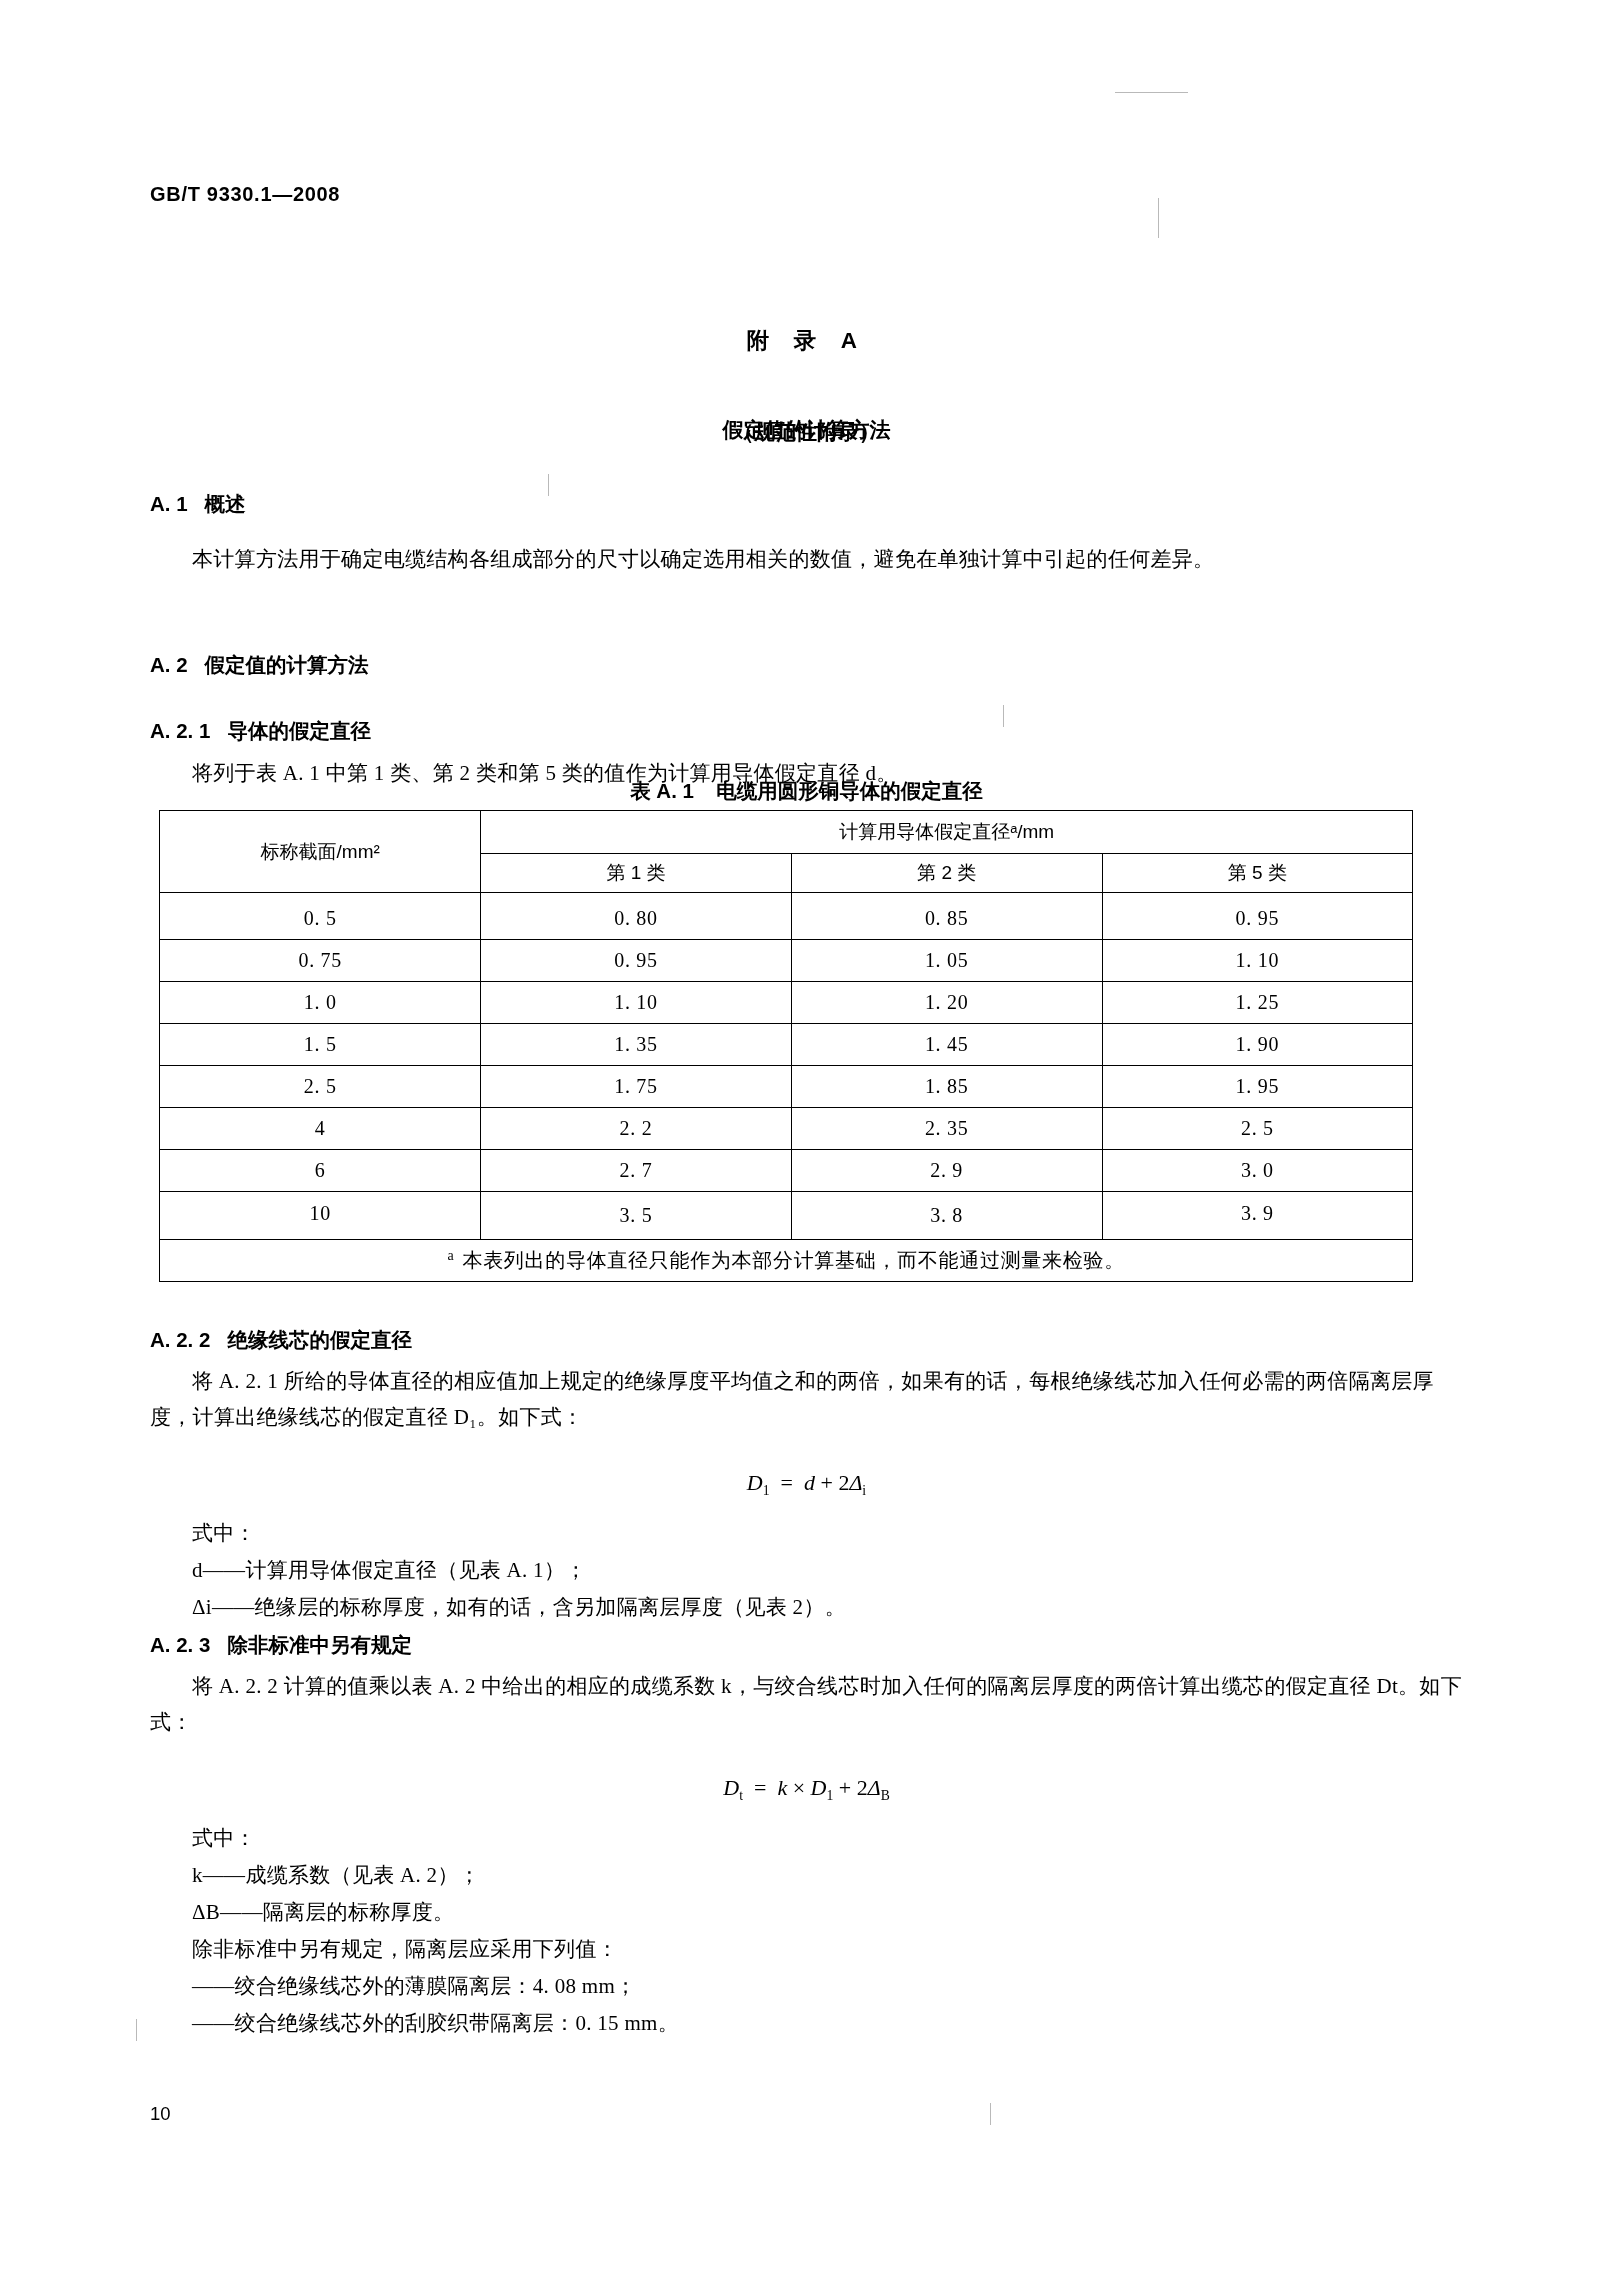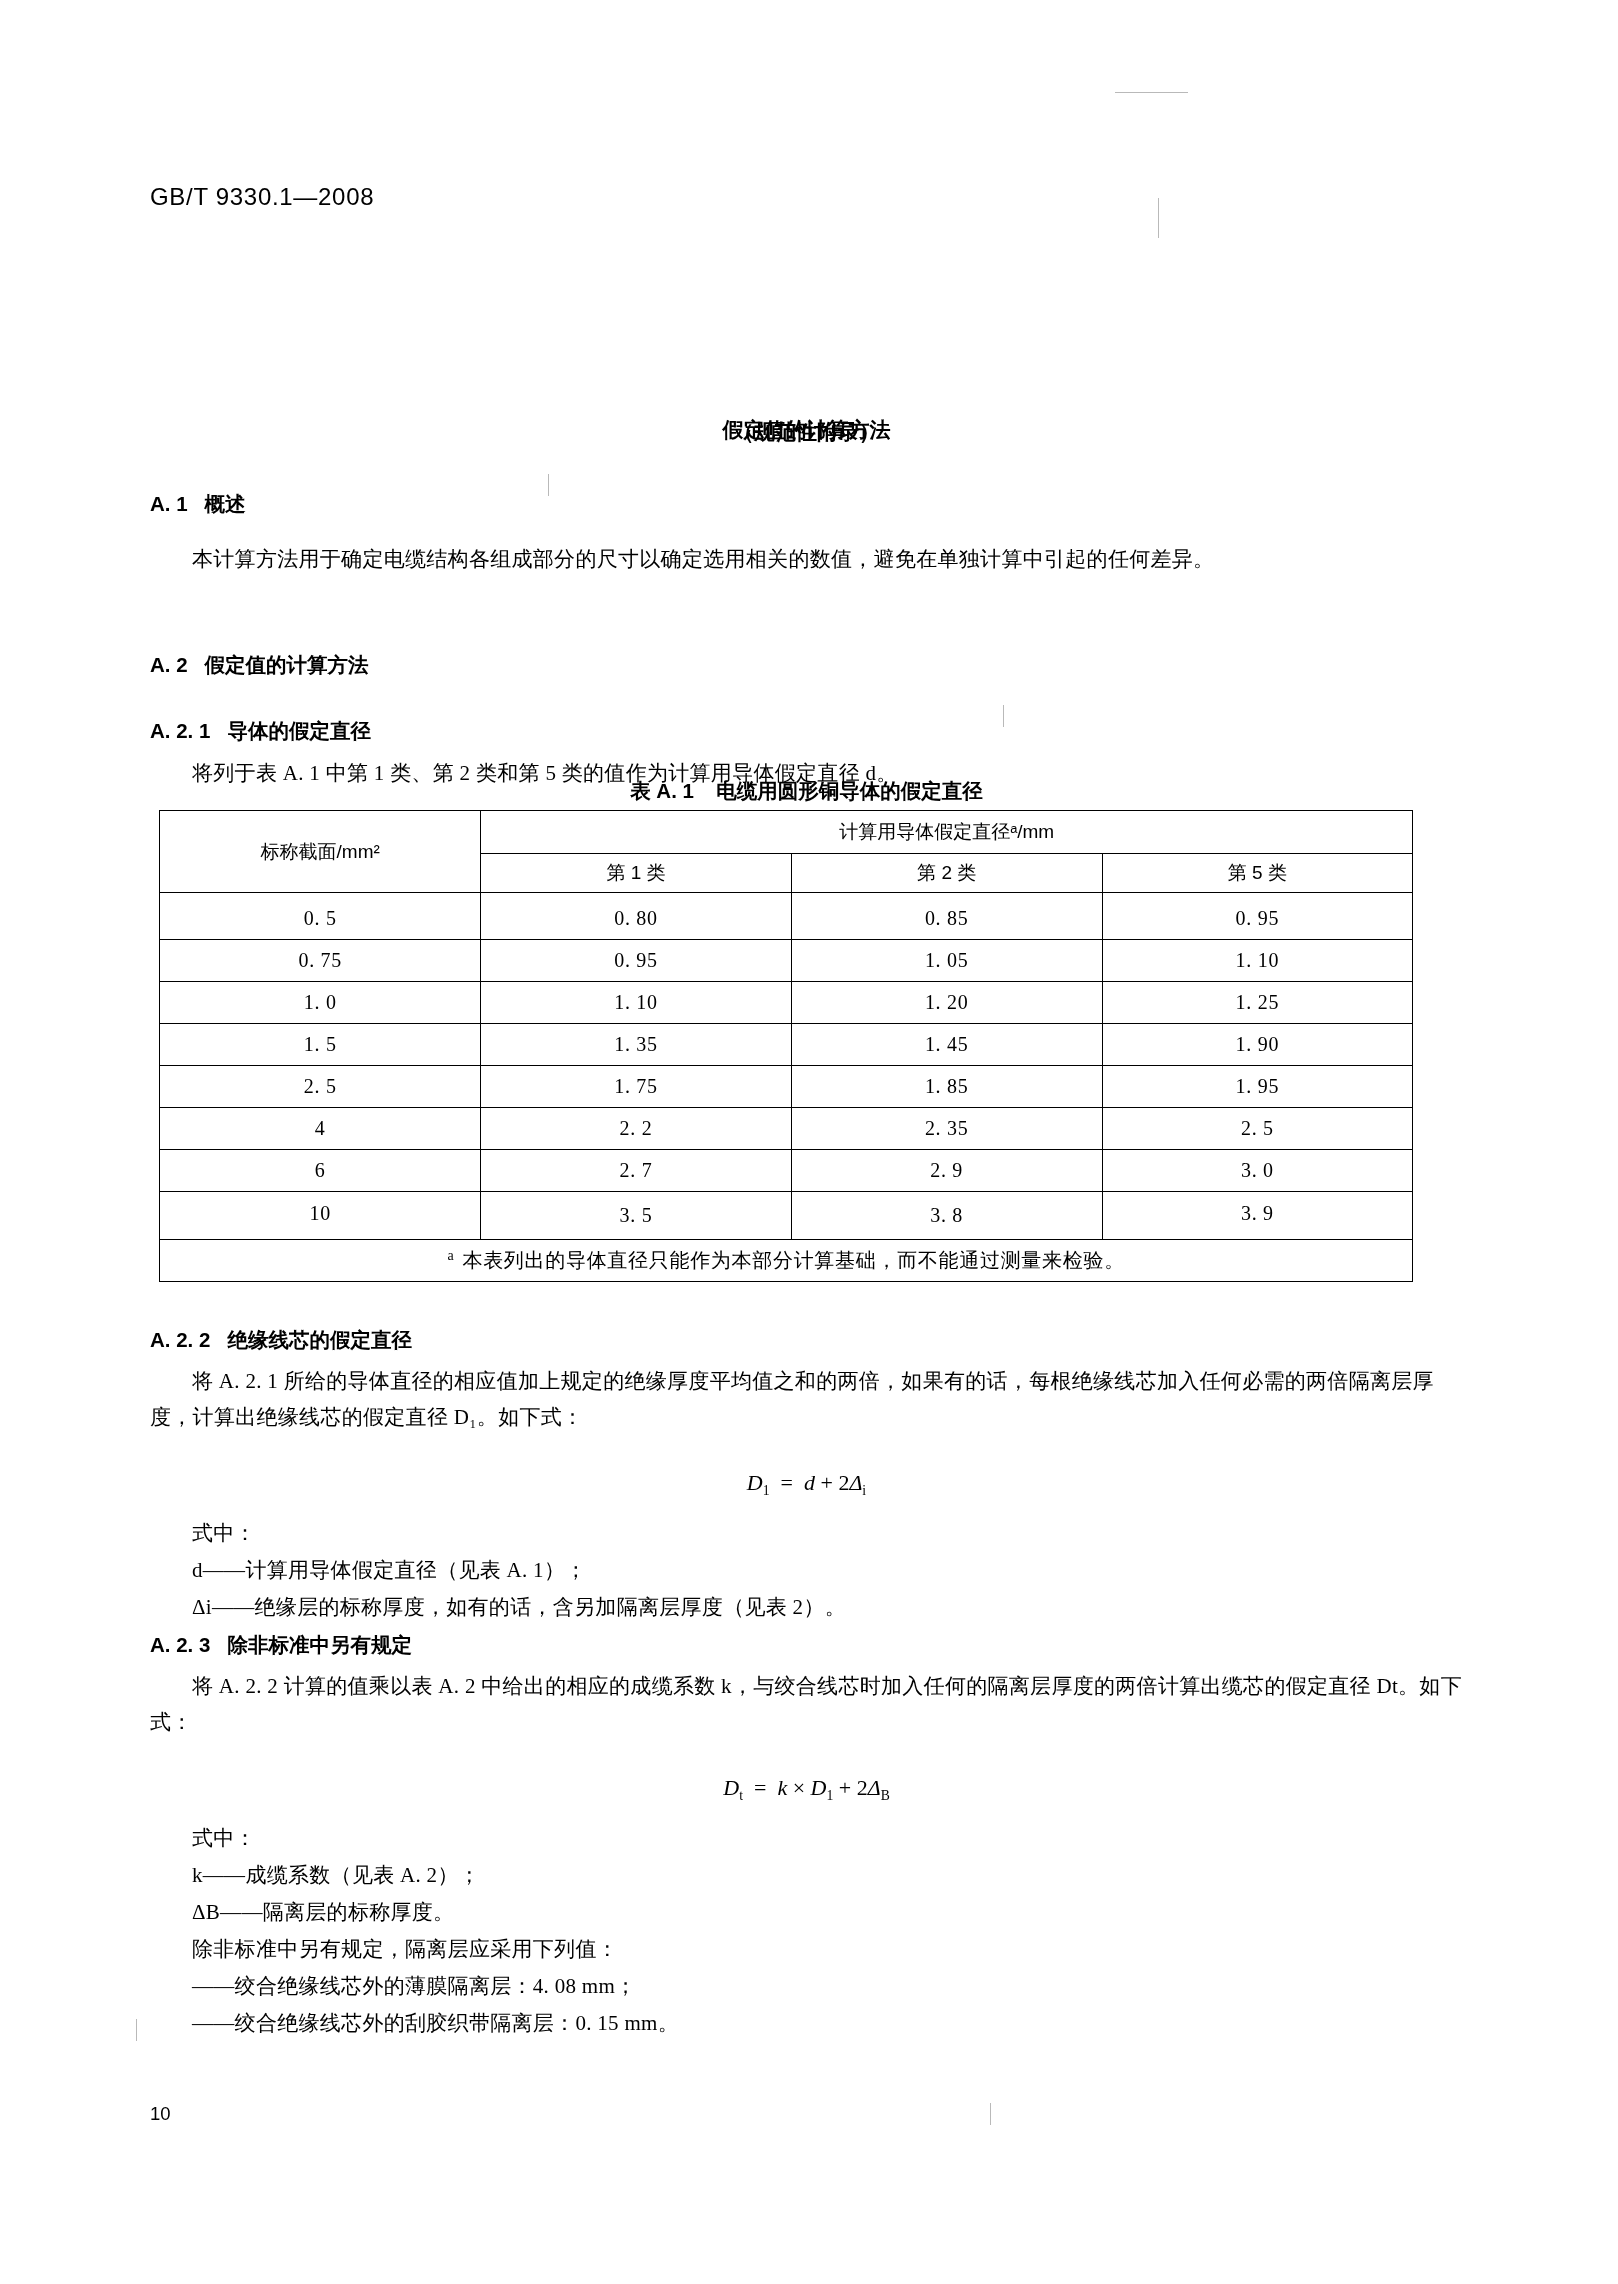--- a/index.html
+++ b/index.html
@@ -25,22 +25,22 @@
     top: 0;
     width: 1313px;
     height: 2284px;
   }
   
   .std-no {
     position: absolute;
     left: 0;
     top: 183px;
     font-family: "Liberation Sans", "DejaVu Sans", sans-serif;
-    font-size: 24px;
-    font-weight: normal;
+    font-size: 20px;
+    font-weight: bold;
     letter-spacing: 0.7px;
   }
   .page-num {
     position: absolute;
     left: 0;
     top: 2103px;
     font-family: "Liberation Sans", "DejaVu Sans", sans-serif;
     font-size: 18.5px;
   }
   
@@ -178,20 +178,21 @@
   <div class="tick" style="left:1158px; top:198px; width:1.3px; height:40px;"></div>
   <div class="tick" style="left:548px; top:474px; width:1.3px; height:22.4px;"></div>
   <div class="tick" style="left:1003px; top:705px; width:1.3px; height:22.4px;"></div>
   <div class="tick" style="left:136px; top:2019px; width:1.3px; height:22.4px;"></div>
   <div class="tick" style="left:990px; top:2103px; width:1.3px; height:22.4px;"></div>
 
   <div class="content">
 
     <div class="std-no">GB/T 9330.1—2008</div>
 
+    <div class="appendix-title">附 录 A</div>
     <div class="appendix-sub">（规范性附录）</div>
     <div class="appendix-sub2">假定值的计算方法</div>
 
     <div class="h2" style="left:0; top:490px;">
       <span class="num">A. 1</span><span>概述</span>
     </div>
     <div class="para" style="left:0; top:541px;">本计算方法用于确定电缆结构各组成部分的尺寸以确定选用相关的数值，避免在单独计算中引起的任何差异。</div>
 
     <div class="h2" style="left:0; top:651px;">
       <span class="num">A. 2</span><span>假定值的计算方法</span>

